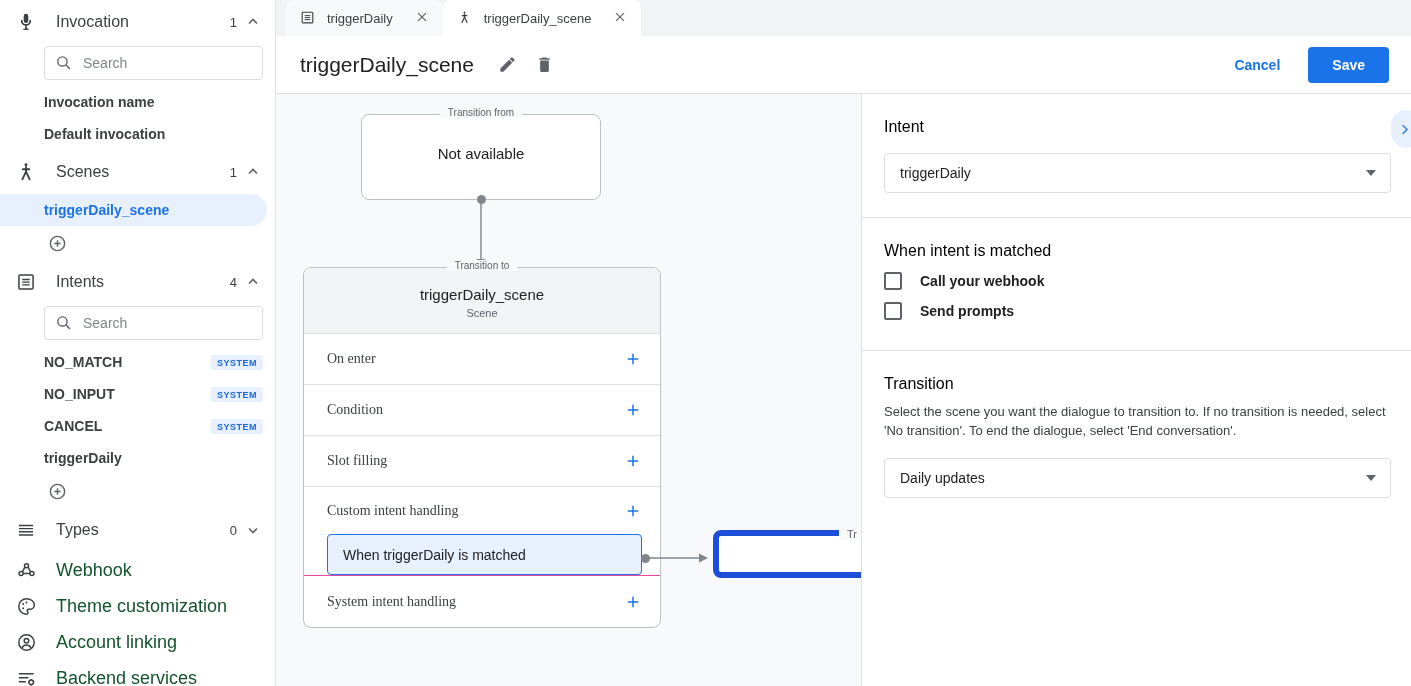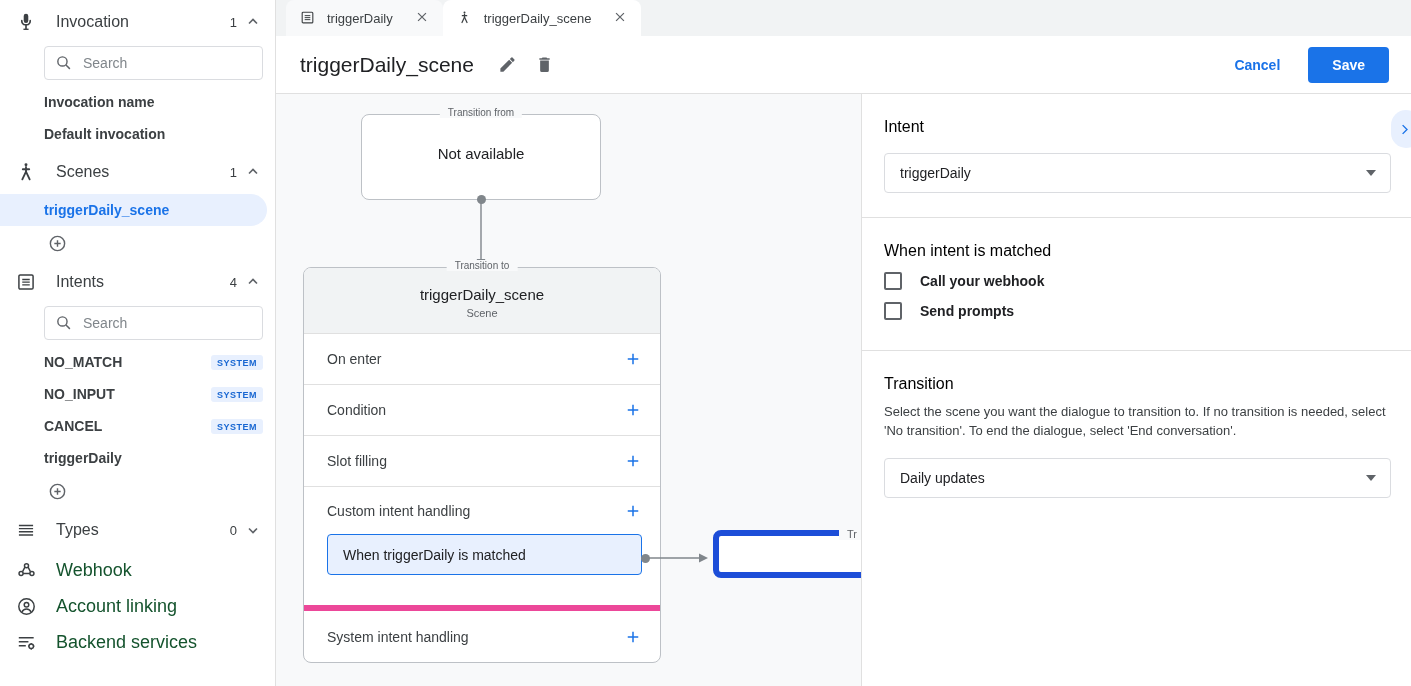--- a/index.html
+++ b/index.html
@@ -165,28 +165,28 @@
     background: #f1f3f4; border-radius: 7px 7px 0 0;
     padding: 18px 0 14px 0; text-align: center;
     border-bottom: 1px solid #e0e0e0;
   }
   #scene-head .s-nm { font-size: 15px; color: #202124; }
   #scene-head .s-sub { font-size: 11px; color: #5f6368; margin-top: 4px; }
   .scene-row {
     height: 51px; display: flex; align-items: center;
     padding: 0 18px 0 23px;
     border-bottom: 1px solid #e0e0e0;
-    font-size: 14px; color: #3c4043; cursor: pointer;
+    font-size: 14px; color: #3c4043; cursor: pointer; font-family: Liberation Serif, serif;
   }
   .scene-row:last-child { border-bottom: none; }
   .scene-row .r-lbl { flex: 1 1 auto; }
   .plus { color: #1a73e8; width: 18px; height: 18px; }
   .plus svg { display:block; }
   .scene-sub-wrap {
-    padding: 0 18px 30px 23px; border-bottom: 6px solid #ec4899;
+    padding: 0 18px 0 23px; border-bottom: 1px solid #ec4899;
     position: relative;
   }
   #handler-chip {
     background: #e8f0fe; border: 1px solid #1a73e8; border-radius: 4px;
     height: 41px; display: flex; align-items: center;
     padding-left: 15px; font-size: 14px; color: #202124;
   }
 
   
   .conn { position: absolute; pointer-events: none; }
@@ -376,20 +376,31 @@
     <div class="sb-nav">
       <span class="sb-ico">
         <svg width="21" height="21" viewBox="0 0 24 24" fill="none" stroke="currentColor" stroke-width="1.7">
           <circle cx="12" cy="6.5" r="2.3"></circle>
             <circle cx="5.8" cy="15.5" r="2.3"></circle>
             <circle cx="18.2" cy="15.5" r="2.3"></circle>
           <path d="M10.2 8.2l-2.7 5M13.8 8.2l2.7 5M8.1 15.5h7.8"></path>
         </svg>
       </span>
       <span class="lbl">Webhook</span>
+    </div>
+    <div class="sb-nav">
+      <span class="sb-ico">
+        <svg width="21" height="21" viewBox="0 0 24 24" fill="none" stroke="currentColor" stroke-width="1.7">
+          <path d="M12 3.2a8.8 8.8 0 1 0 0 17.6c1.2 0 1.8-.8 1.8-1.6 0-1.1-1-1.5-1-2.6 0-.8.7-1.5 1.6-1.5h1.9A5 5 0 0 0 21 10C21 6.2 16.9 3.2 12 3.2z"></path>
+          <circle cx="8.2" cy="9.2" r="1.1" fill="currentColor" stroke="none"></circle>
+          <circle cx="12" cy="7.4" r="1.1" fill="currentColor" stroke="none"></circle>
+          <circle cx="8.2" cy="14" r="1.1" fill="currentColor" stroke="none"></circle>
+        </svg>
+      </span>
+      <span class="lbl">Theme customization</span>
     </div>
     <div class="sb-nav">
       <span class="sb-ico">
         <svg width="21" height="21" viewBox="0 0 24 24" fill="none" stroke="currentColor" stroke-width="1.7">
           <circle cx="12" cy="12" r="8.8"></circle>
             <circle cx="12" cy="10" r="2.6"></circle>
           <path d="M6.8 18.3a5.6 5.6 0 0 1 10.4 0"></path>
         </svg>
       </span>
       <span class="lbl">Account linking</span>

